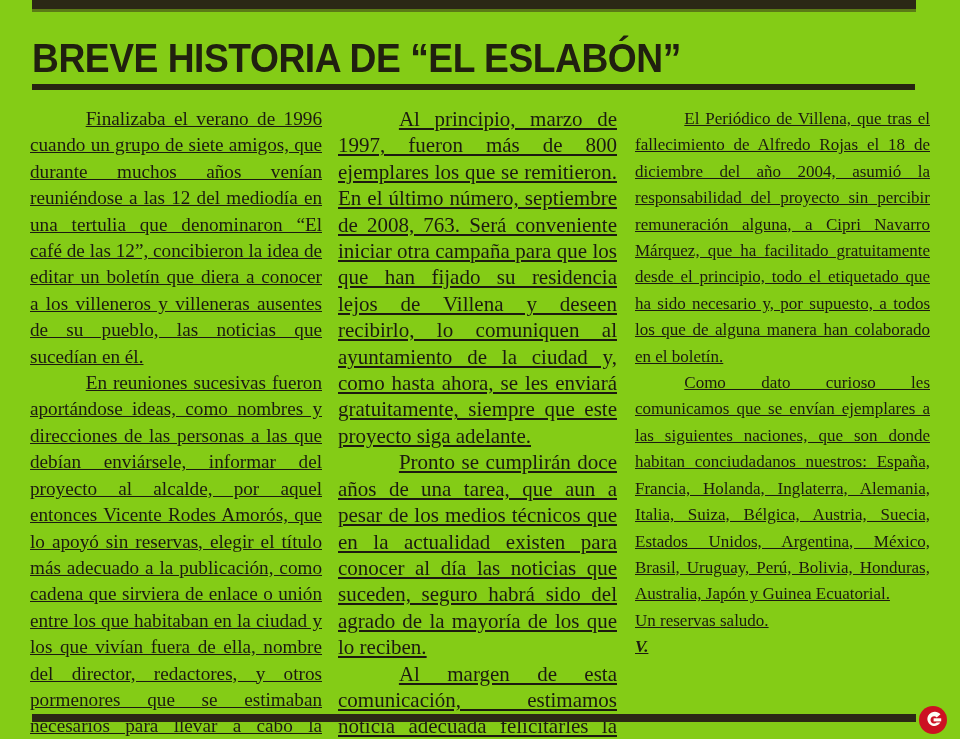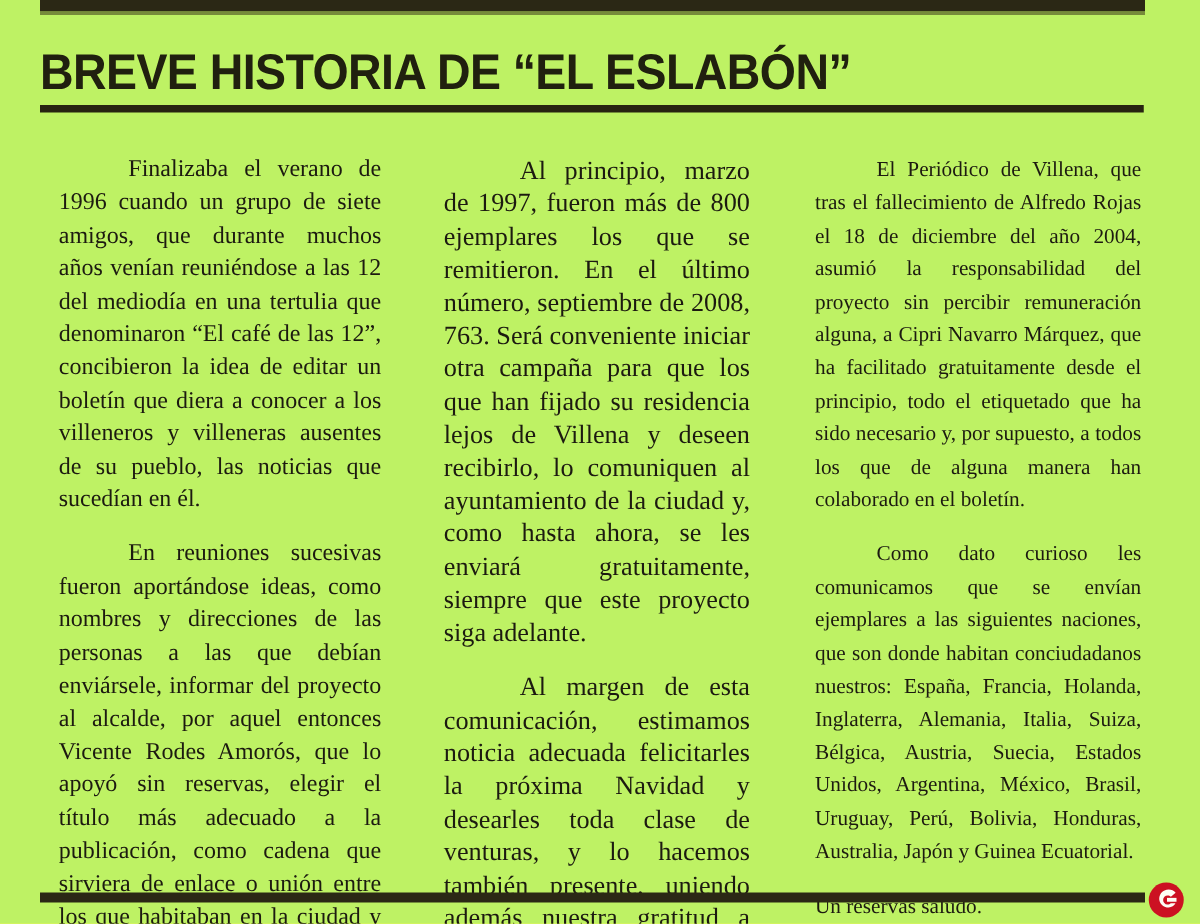--- a/index.html
+++ b/index.html
@@ -13,21 +13,21 @@
     background: #f9f75a;
     font-family: "Liberation Serif", "DejaVu Serif", serif;
     color: #1c1a10;
     overflow: hidden;
     position: relative;
   }
 
   .page {
     position: absolute;
     inset: 0;
-    background: #bef264;
+    background: #84cc16;
   }
 
   
   .rule-top {
     position: absolute;
     left: 32px;
     top: 0px;
     width: 884px;
     height: 9px;
     background: #2b2815;
@@ -90,27 +90,28 @@
     gap: 0px;
   }
   .col {
     box-sizing: border-box;
   }
   .col-1 { width: 300px; padding-right: 8px; }
   .col-2 { width: 295px; padding-left: 8px; padding-right: 8px; }
   .col-3 { width: 305px; padding-left: 10px; }
 
   .col p {
-    margin: 17px;
+    margin: 0;
     text-align: justify;
     text-justify: inter-word;
     text-indent: 2.9em;
     font-size: 19.2px;
     line-height: 26.4px;
     hyphens: none;
+    text-decoration: underline;
   }
   .col-2 p { font-size: 21px; }
   .col-3 p { font-size: 17px; }
 
   .col p + p { text-indent: 2.9em; }
 
   .closing {
     margin: 0;
     text-align: center;
     text-indent: 0 !important;
@@ -152,20 +153,21 @@
 
   <div class="columns">
 
     <div class="col col-1">
       <p>Finalizaba el verano de 1996 cuando un grupo de siete amigos, que durante muchos años venían reuniéndose a las 12 del mediodía en una tertulia que denominaron “El café de las 12”, concibieron la idea de editar un boletín que diera a conocer a los villeneros y villeneras ausentes de su pueblo, las noticias que sucedían en él.</p>
       <p>En reuniones sucesivas fueron aportándose ideas, como nombres y direcciones de las personas a las que debían enviársele, informar del proyecto al alcalde, por aquel entonces Vicente Rodes Amorós, que lo apoyó sin reservas, elegir el título más adecuado a la publicación, como cadena que sirviera de enlace o unión entre los que habitaban en la ciudad y los que vivían fuera de ella, nombre del director, redactores, y otros pormenores que se estimaban necesarios para llevar a cabo la empresa con garantías de éxito.</p>
     </div>
 
     <div class="col col-2">
       <p>Al principio, marzo de 1997, fueron más de 800 ejemplares los que se remitieron. En el último número, septiembre de 2008, 763. Será conveniente iniciar otra campaña para que los que han fijado su residencia lejos de Villena y deseen recibirlo, lo comuniquen al ayuntamiento de la ciudad y, como hasta ahora, se les enviará gratuitamente, siempre que este proyecto siga adelante.</p>
+      <p>Pronto se cumplirán doce años de una tarea, que aun a pesar de los medios técnicos que en la actualidad existen para conocer al día las noticias que suceden, seguro habrá sido del agrado de la mayoría de los que lo reciben.</p>
       <p>Al margen de esta comunicación, estimamos noticia adecuada felicitarles la próxima Navidad y desearles toda clase de venturas, y lo hacemos también presente, uniendo además nuestra gratitud a Carlos Prats, director de</p>
     </div>
 
     <div class="col col-3">
       <p>El Periódico de Villena, que tras el fallecimiento de Alfredo Rojas el 18 de diciembre del año 2004, asumió la responsabilidad del proyecto sin percibir remuneración alguna, a Cipri Navarro Márquez, que ha facilitado gratuitamente desde el principio, todo el etiquetado que ha sido necesario y, por supuesto, a todos los que de alguna manera han colaborado en el boletín.</p>
       <p>Como dato curioso les comunicamos que se envían ejemplares a las siguientes naciones, que son donde habitan conciudadanos nuestros: España, Francia, Holanda, Inglaterra, Alemania, Italia, Suiza, Bélgica, Austria, Suecia, Estados Unidos, Argentina, México, Brasil, Uruguay, Perú, Bolivia, Honduras, Australia, Japón y Guinea Ecuatorial.</p>
       <p class="closing">Un reservas saludo.</p>
       <p class="signature">V.</p>
     </div>
 

